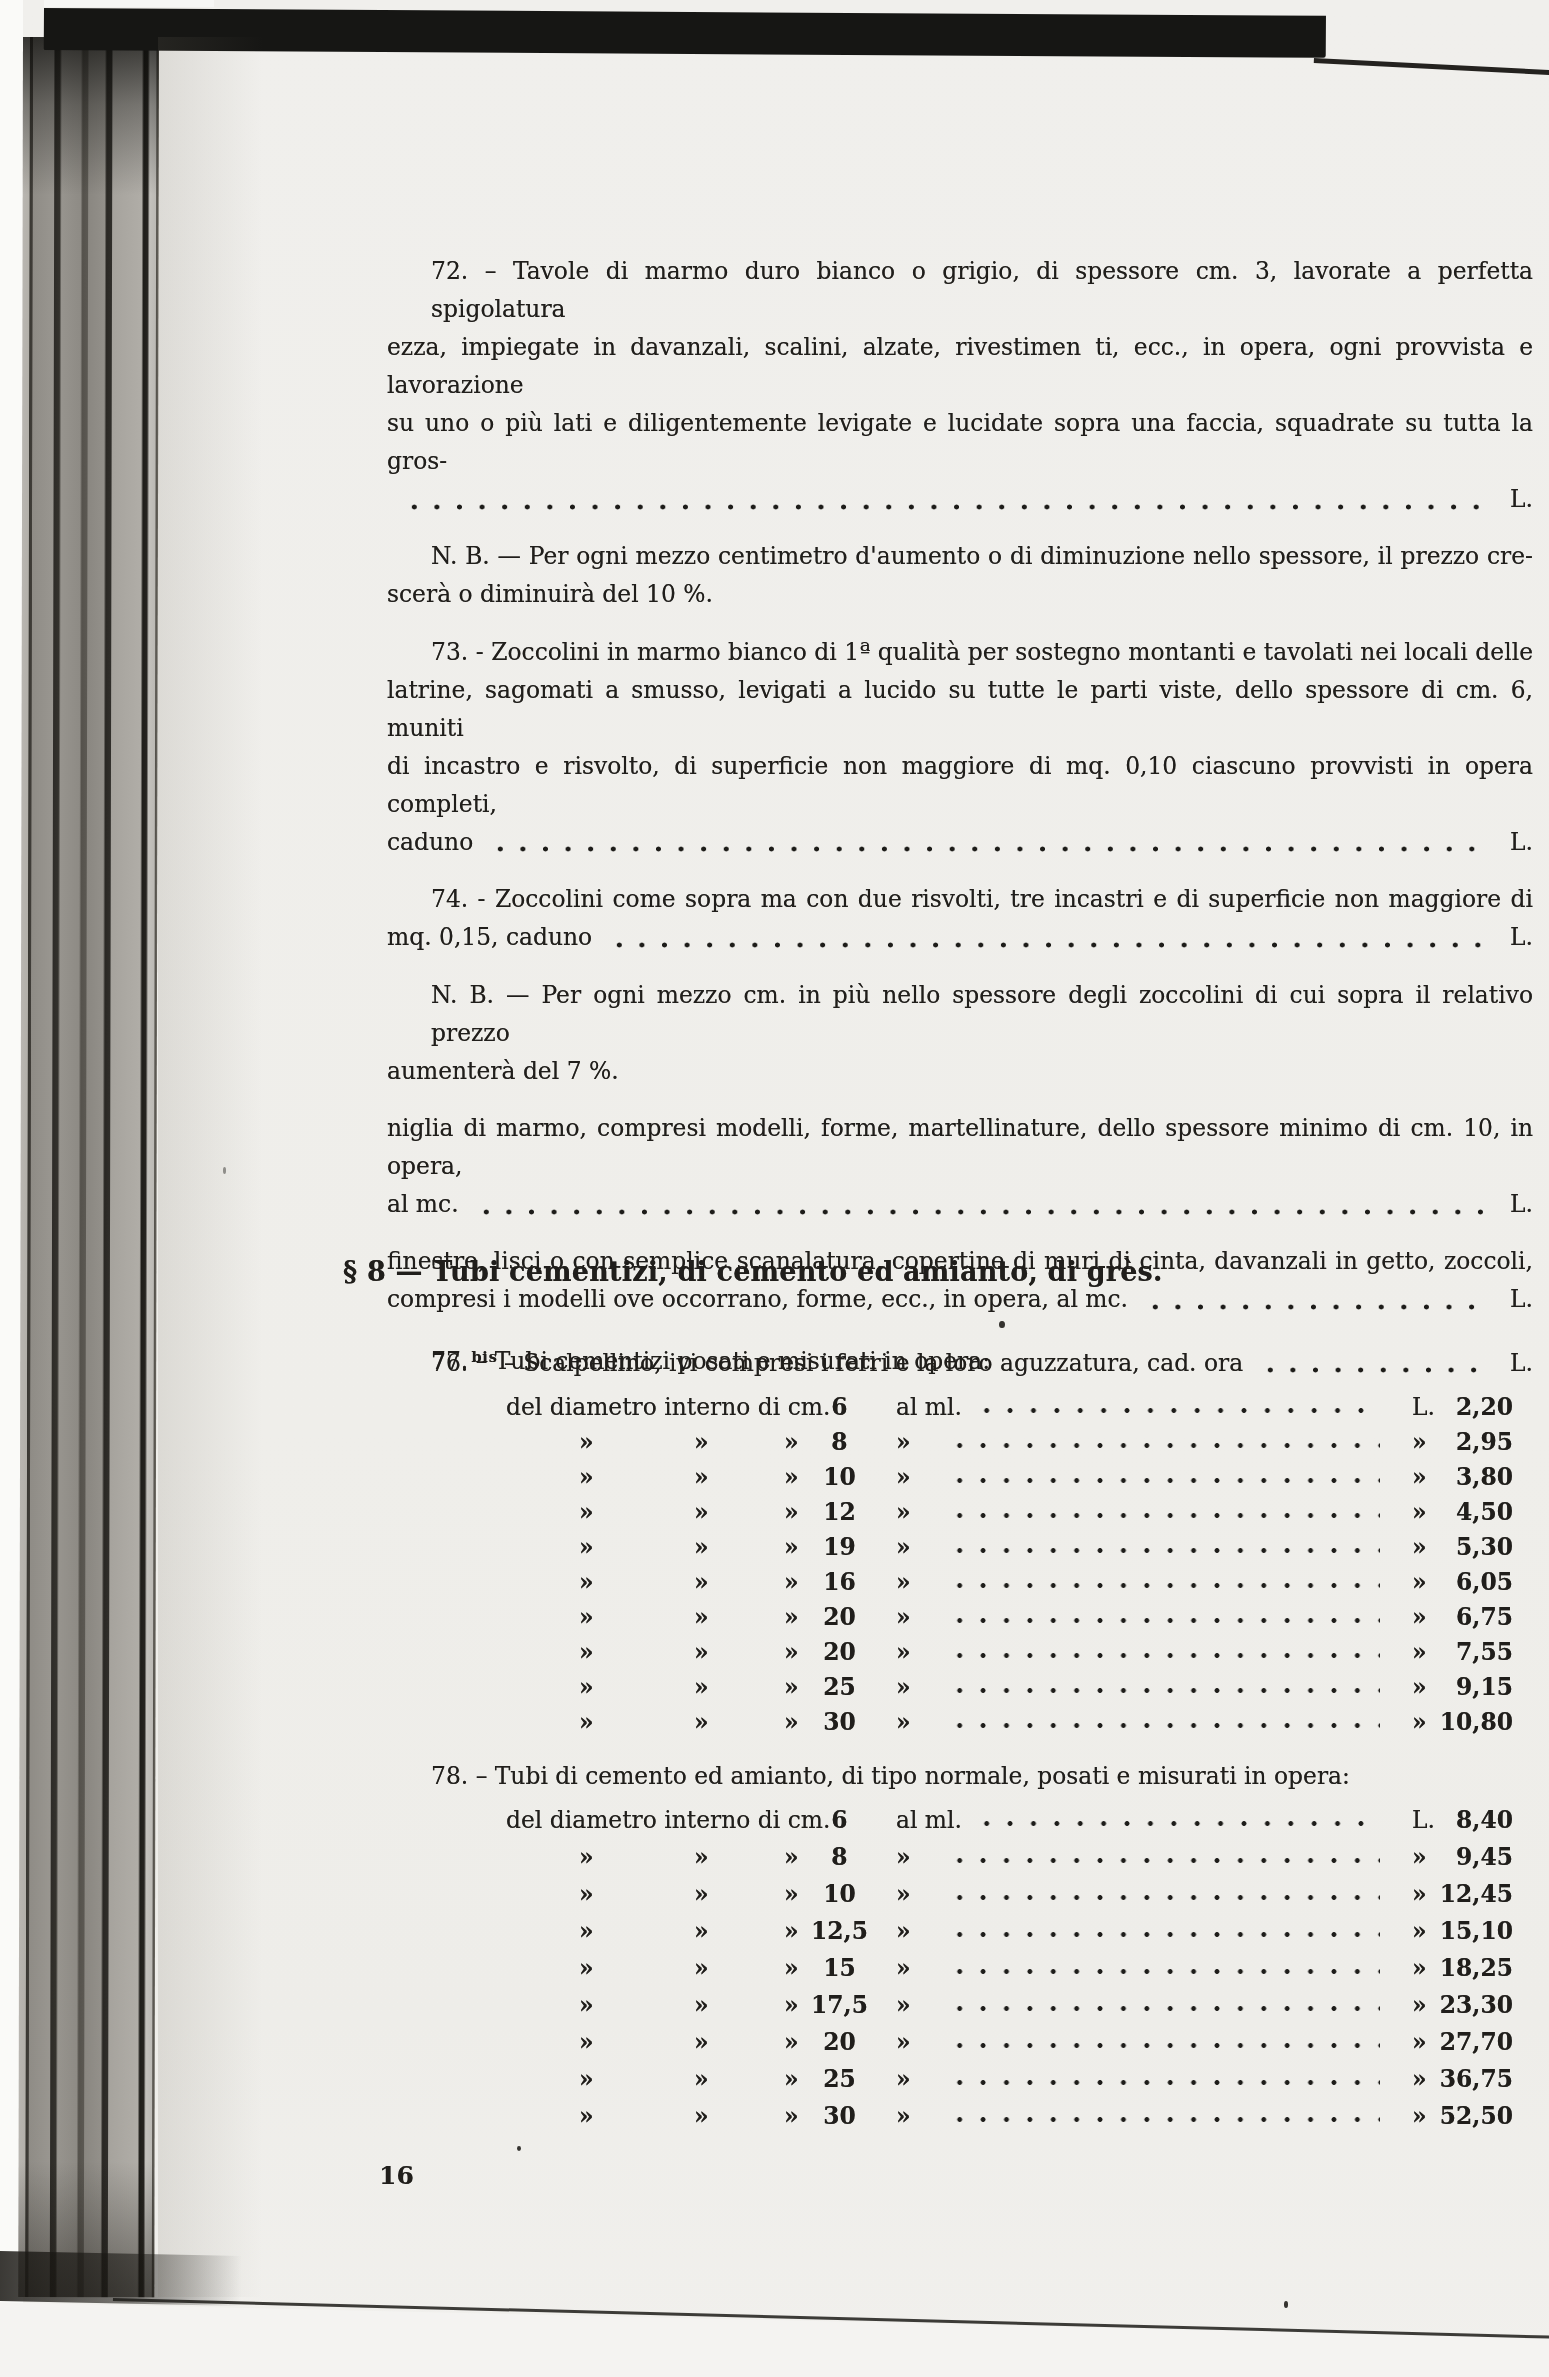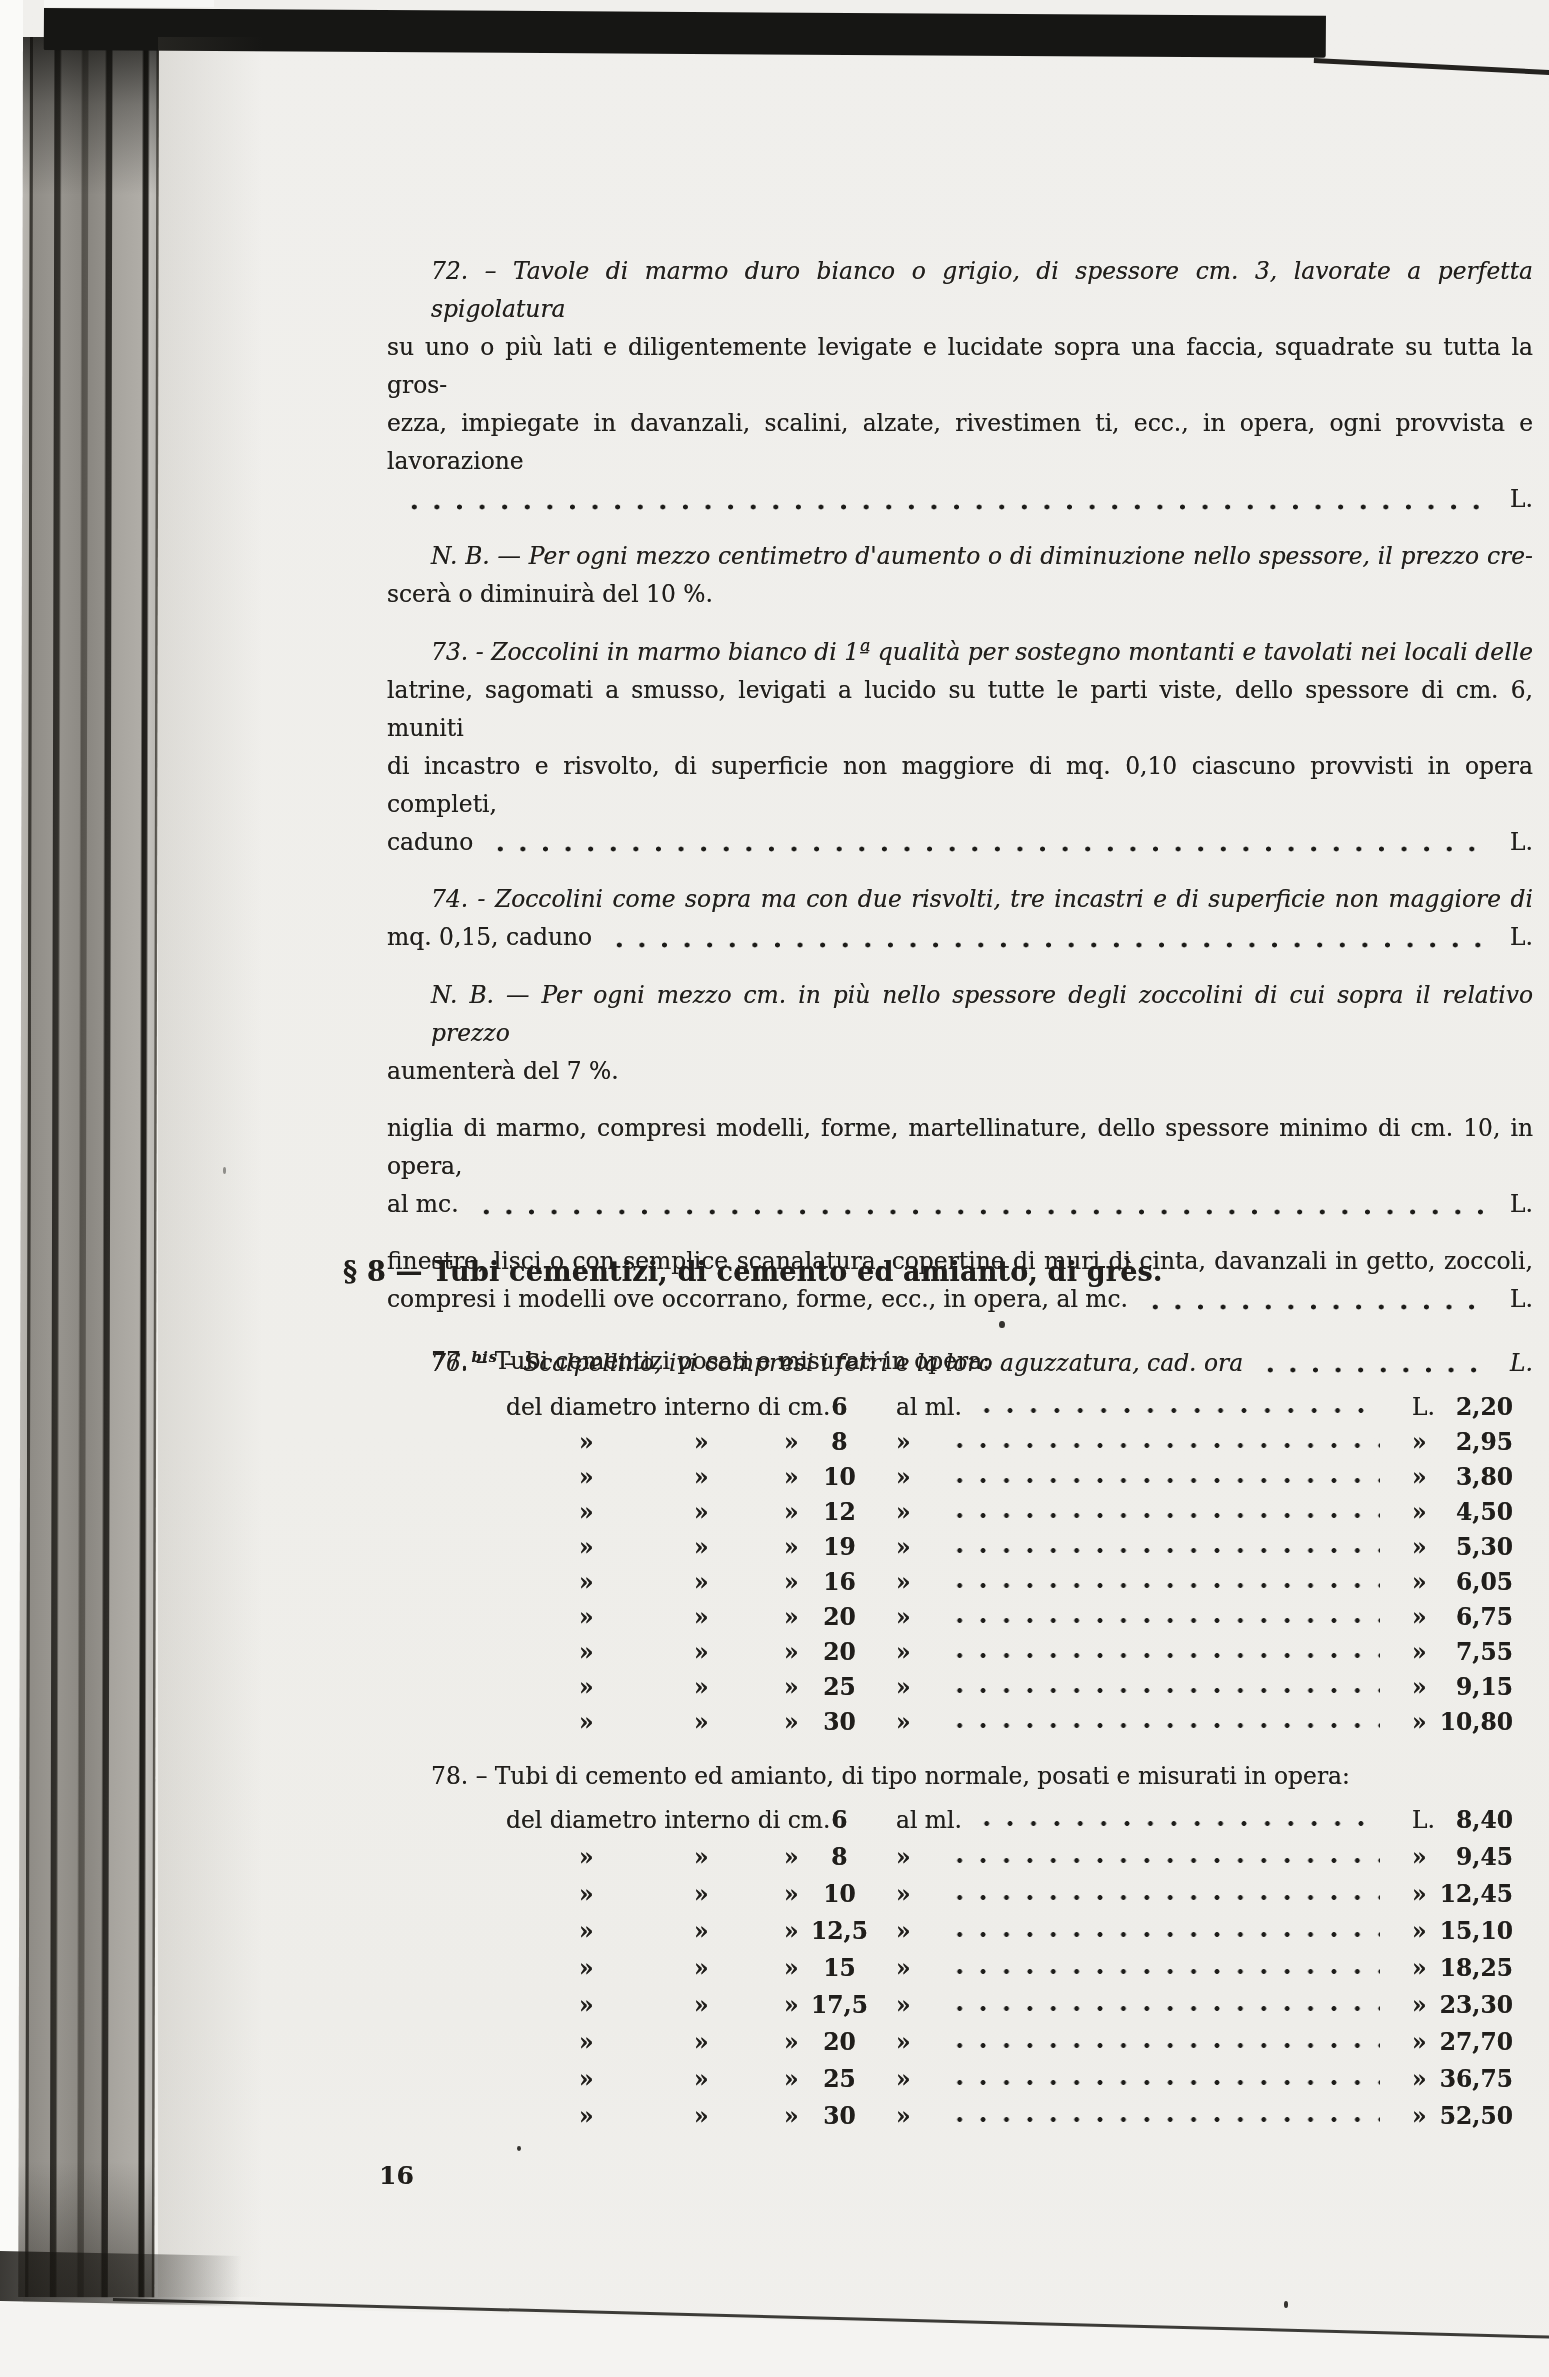--- a/index.html
+++ b/index.html
@@ -47,21 +47,21 @@
 
   
   .content{position:absolute;left:387px;top:0;width:1146px;
     font-size:23.4px;line-height:38px;
     text-shadow:0 0 0.4px rgba(32,30,26,0.65);}
   .group{position:absolute;left:0;width:100%;}
   #gA{top:252px;} #gB{top:1250px;} #gC{top:1342px;} #gD{top:1757px;} #gE{top:2157px;}
   .para{margin:0 0 19.4px 0;}
   .line{white-space:nowrap;}
   .full{white-space:normal;text-align:justify;text-align-last:justify;}
-  .ind{padding-left:44px;font-style:italic;}
+  .ind{padding-left:44px;}
   .priceline{display:flex;align-items:baseline;white-space:nowrap;}
   .lead{flex:1 1 auto;height:8px;align-self:flex-end;margin:0 13px 7.3px 16px;
     background-image:radial-gradient(circle,#1d1c19 2.1px,rgba(0,0,0,0) 2.8px);
     background-size:22.6px 8px;background-repeat:repeat-x;background-position:left center;}
   .cur{width:32px;text-align:right;flex:0 0 auto;}
   .sup{vertical-align:super;font-size:0.62em;font-weight:bold;margin:0 6.5px 0 3.2px;letter-spacing:0.8px;}
 
   .sec-heading{font-size:27px;font-weight:bold;line-height:44px;text-align:left;
     transform:translateX(-44px);letter-spacing:0.2px;}
 
@@ -105,22 +105,22 @@
   <div class="speck s2"></div>
   <div class="speck s3"></div>
   <div class="speck s4"></div>
 
   <div class="content">
 
     <div class="group" id="gA">
 
       <section class="para">
         <div class="line full ind">72. – Tavole di marmo duro bianco o grigio, di spessore cm. 3, lavorate a perfetta spigolatura</div>
+        <div class="line full">ezza, impiegate in davanzali, scalini, alzate, rivestimen ti, ecc., in opera, ogni provvista e lavorazione</div>
         <div class="line full">su uno o più lati e diligentemente levigate e lucidate sopra una faccia, squadrate su tutta la gros-</div>
-        <div class="line full">ezza, impiegate in davanzali, scalini, alzate, rivestimen ti, ecc., in opera, ogni provvista e lavorazione</div>
         <div class="line priceline">
           <span class="lead"></span>
           <span class="cur">L.</span>
         </div>
       </section>
 
       <section class="para">
         <div class="line full ind">N. B. — Per ogni mezzo centimetro d'aumento o di diminuzione nello spessore, il prezzo cre-</div>
         <div class="line">scerà o diminuirà del 10 %.</div>
       </section>

